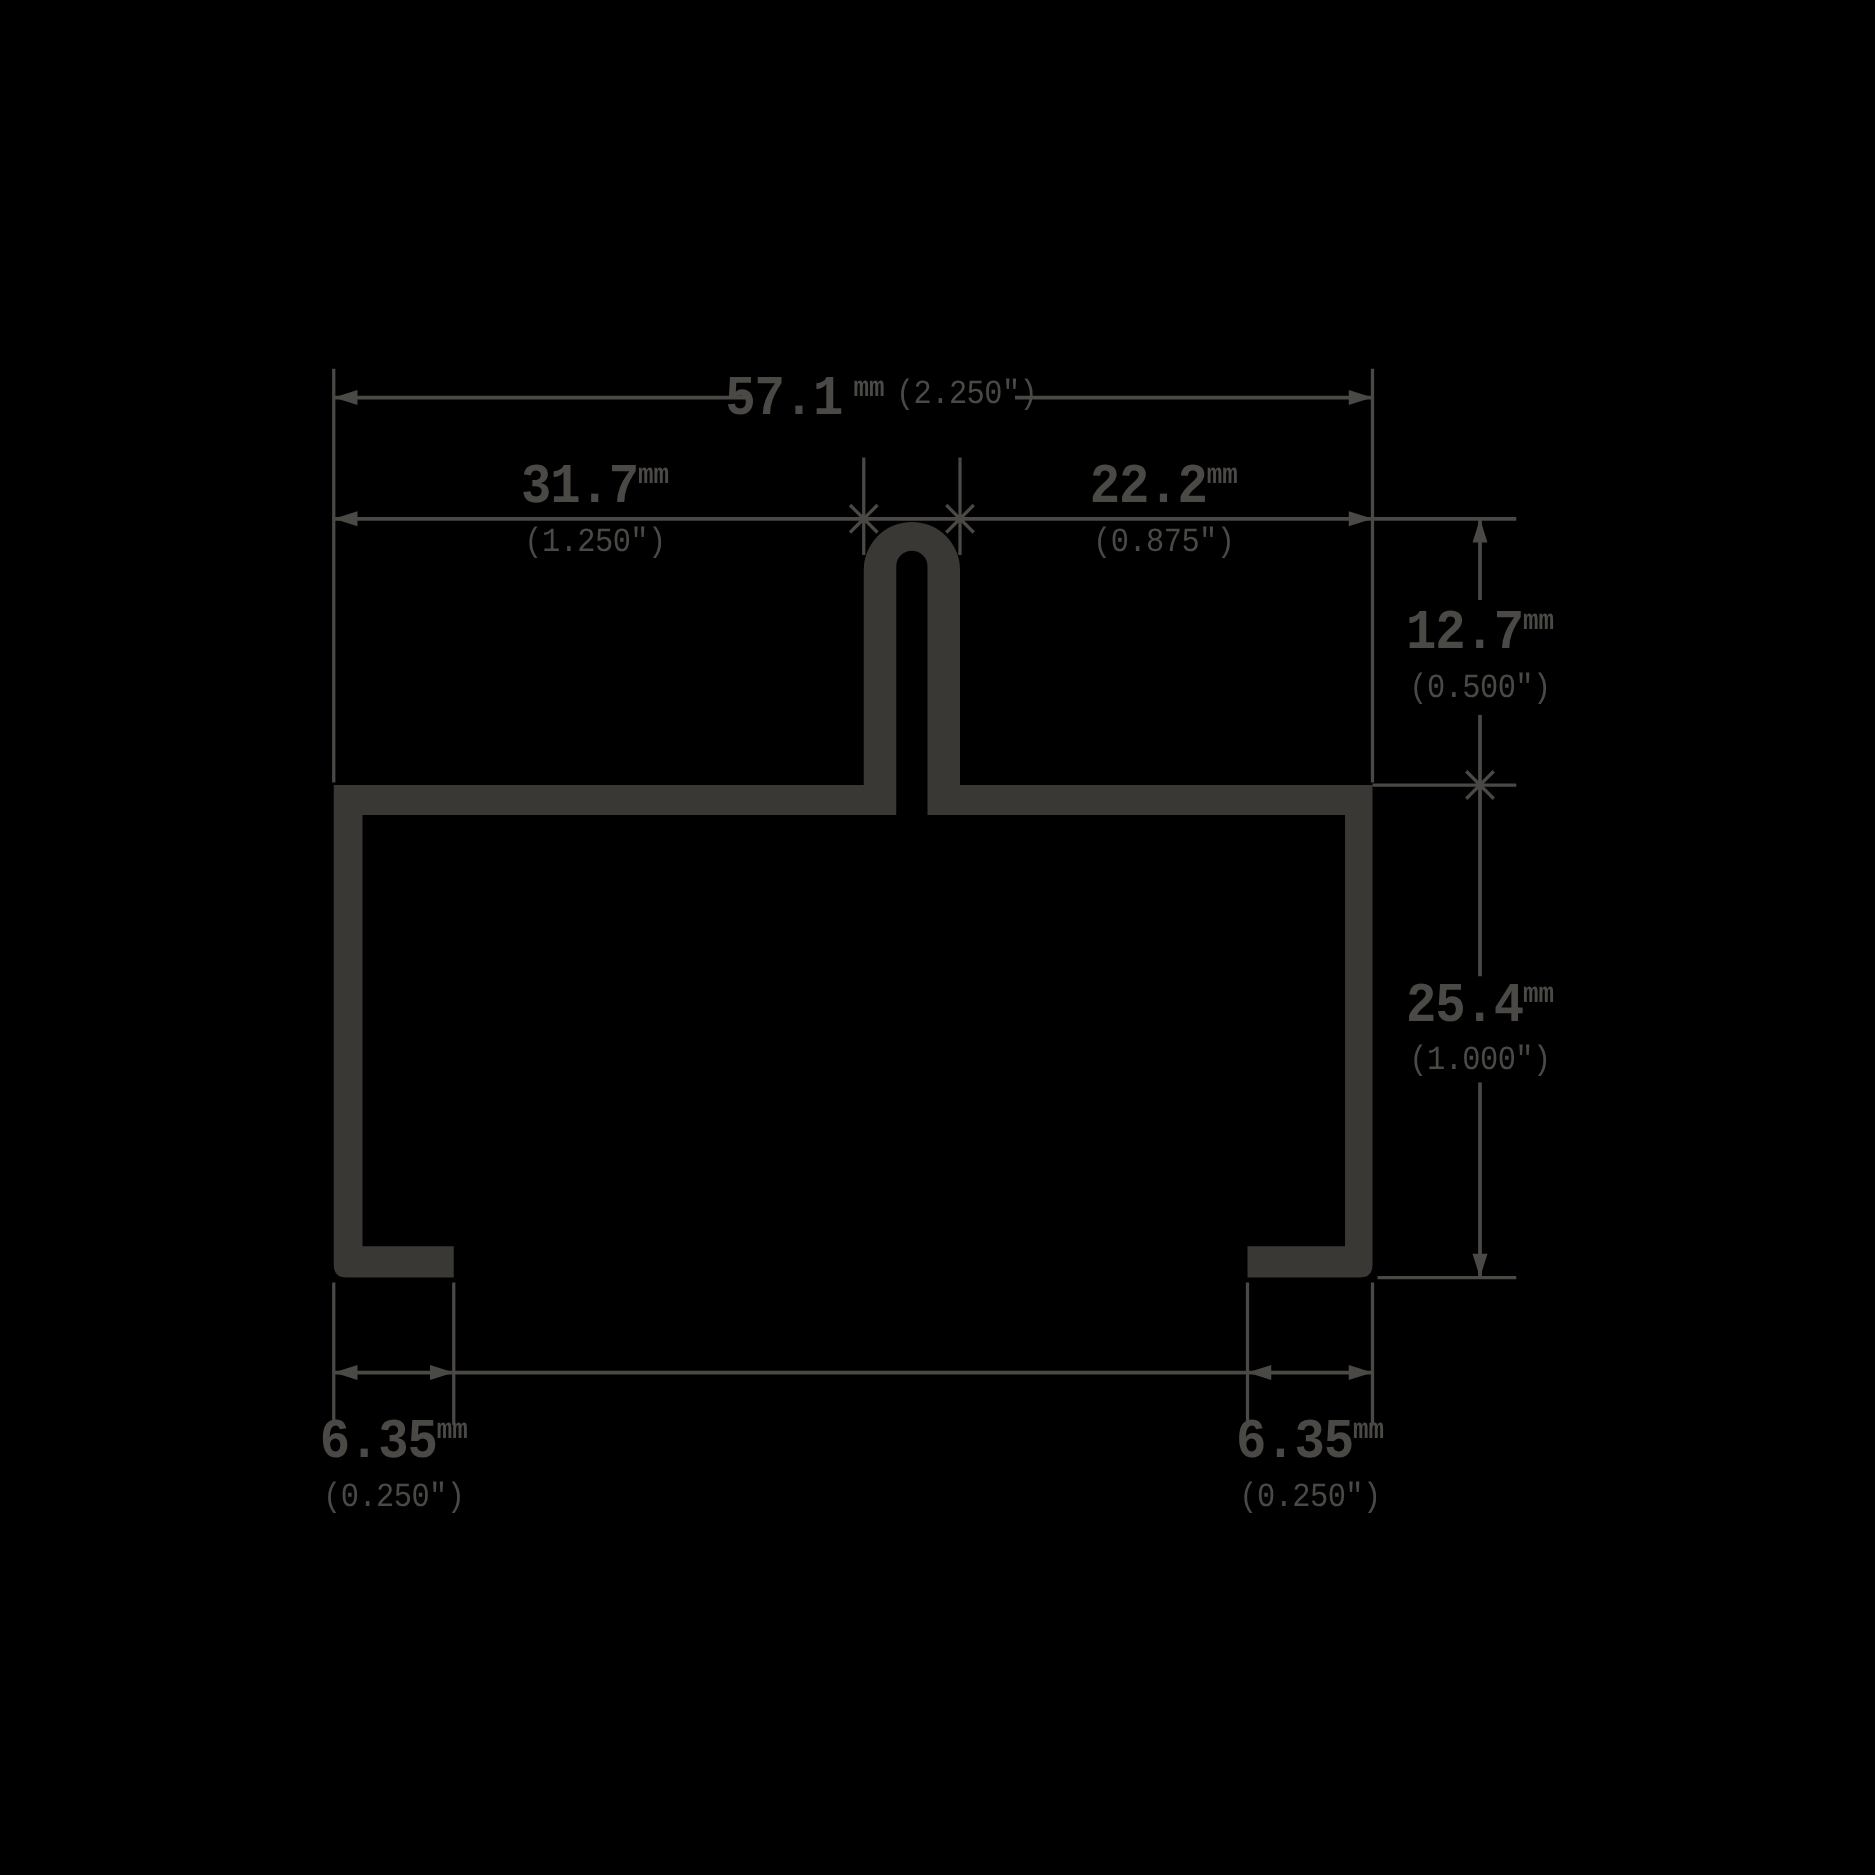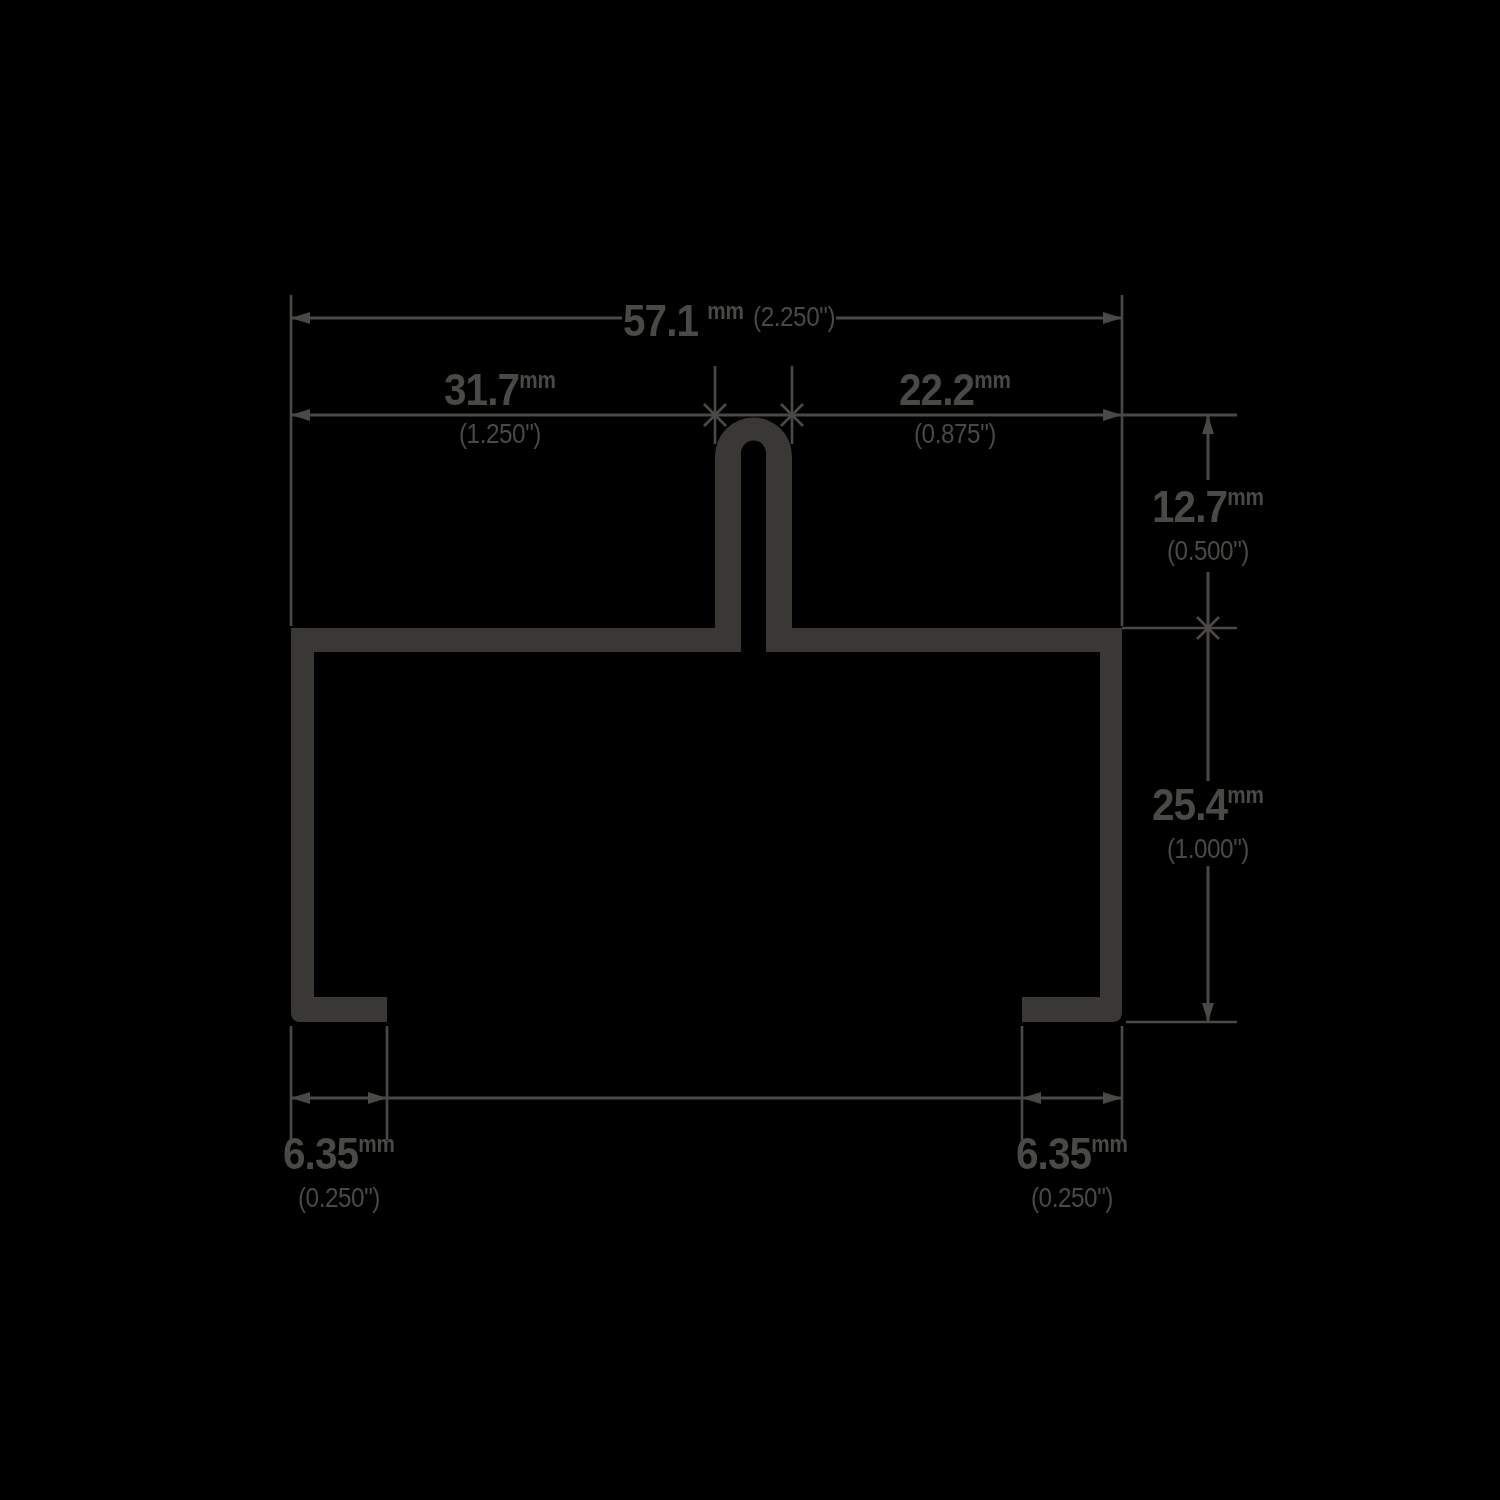--- a/index.html
+++ b/index.html
@@ -6,22 +6,21 @@
     --bg:#000000;
     --profile:#3a3835;
     --ann:#4b4946;
   }
   html,body{margin:0;padding:0;background:var(--bg);}
   .canvas{
     position:relative;
     width:1279px;height:1500px;
     background:var(--bg);
     overflow:hidden;
-    font-family:Liberation Sans, sans-serif;
-    margin-left:24px;
+    font-family:Liberation Mono, monospace;
   }
   .drawing-svg{position:absolute;left:0;top:0;}
   .profile-path{fill:var(--profile);}
   .ann-line{stroke:var(--ann);stroke-width:3;fill:none;}
   .ann-thin{stroke:var(--ann);stroke-width:2.6;fill:none;}
   .ann-fill{fill:var(--ann);stroke:none;}
 
   .dim-label{
     position:absolute;
     color:var(--ann);

